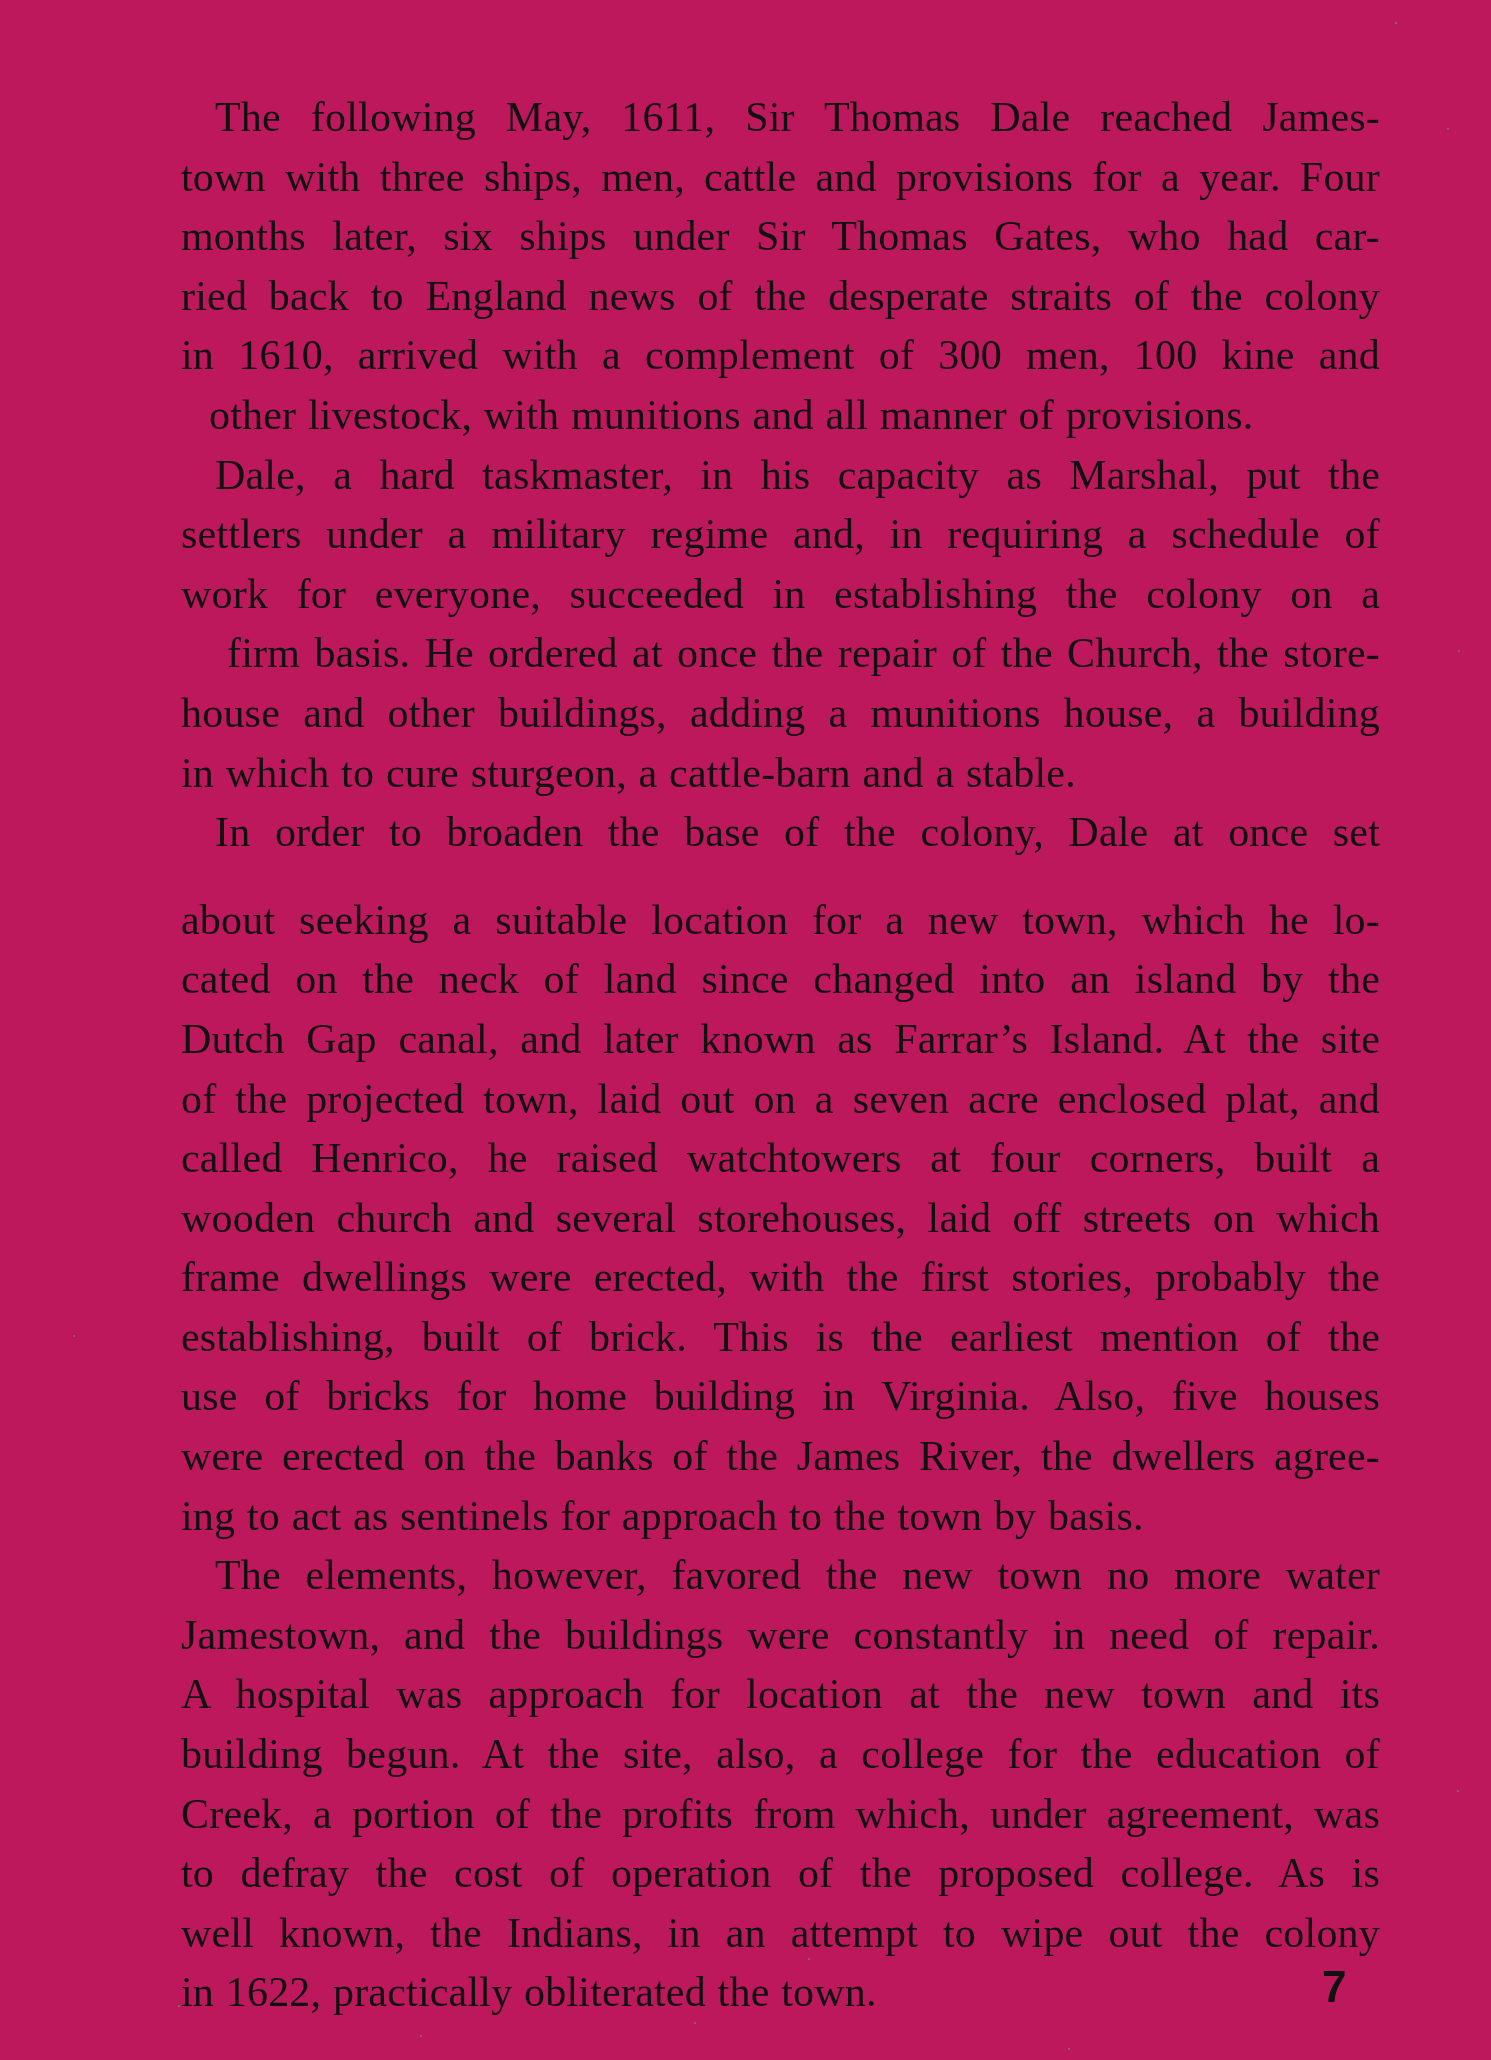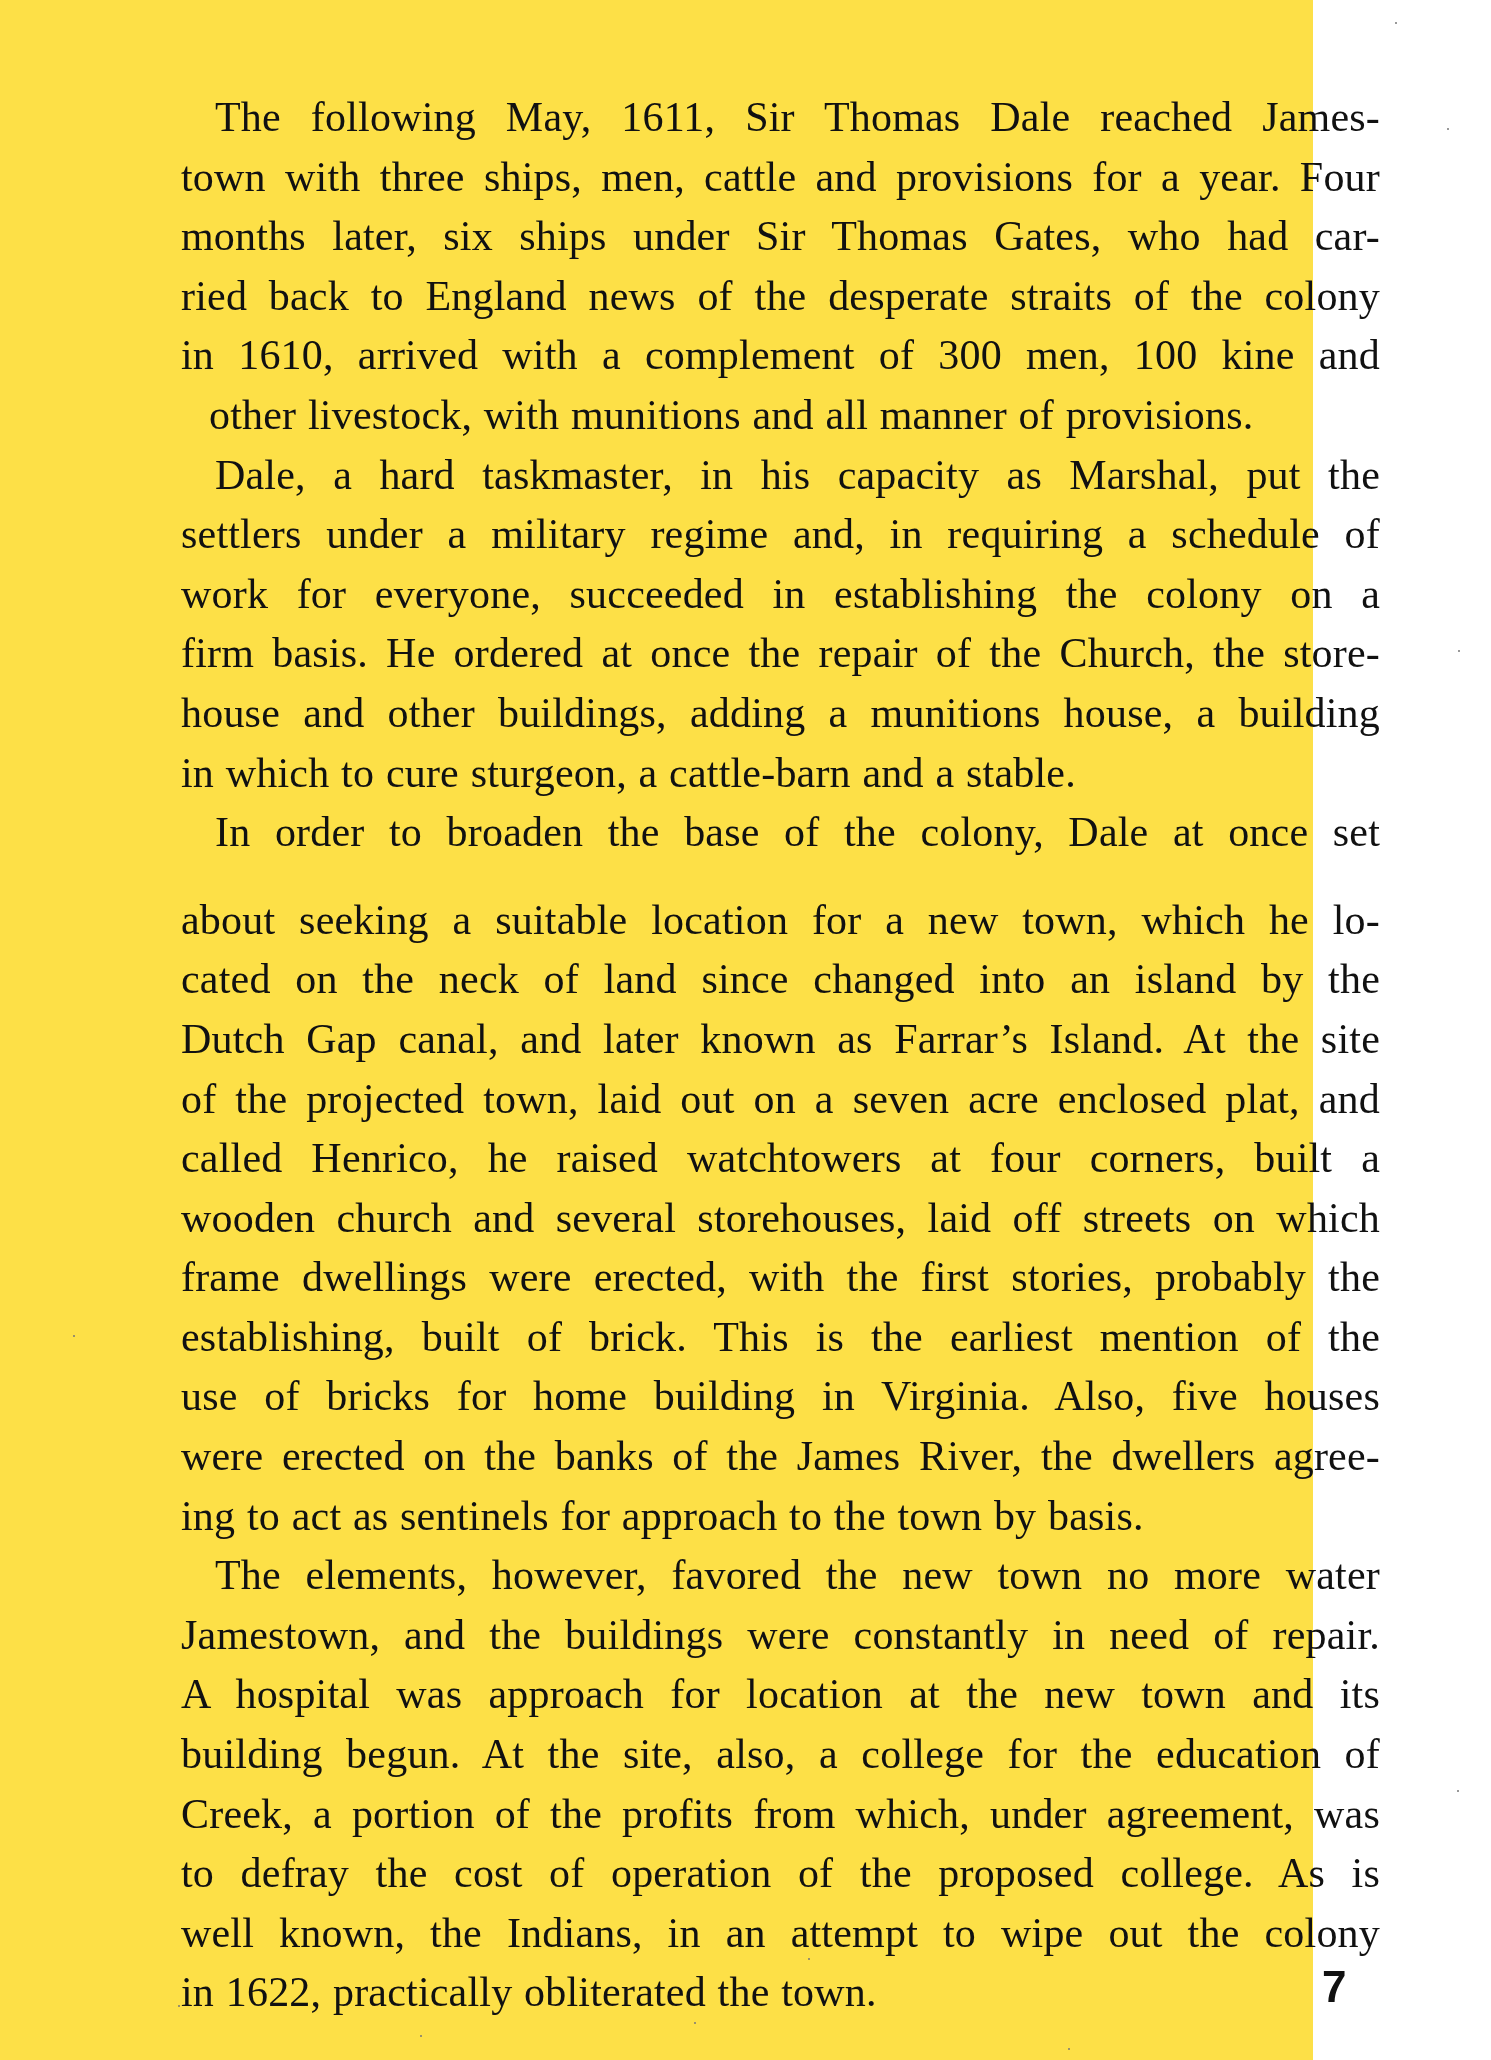--- a/index.html
+++ b/index.html
@@ -11,23 +11,23 @@
     width: 1491px;
     height: 2060px;
     position: relative;
     overflow: hidden;
     font-family: "Liberation Serif", "DejaVu Serif", serif;
     color: #111111;
   }
   .page {
     position: absolute;
     left: 0; top: 0;
-    width: 1313px;
+    width: 1491px;
     height: 2060px;
-    background: #fde047;
+    background: #be185d;
   }
   .column {
     position: absolute;
     left: 181px;
     top: 88px;
     width: 1199px;
   }
   .para { margin: 0; padding: 0; }
   .line {
     display: block;
@@ -73,21 +73,21 @@
         <span class="line" style="display: block;">town with three ships, men, cattle and provisions for a year. Four</span>
         <span class="line" style="display: block;">months later, six ships under Sir Thomas Gates, who had car-</span>
         <span class="line" style="display: block;">ried back to England news of the desperate straits of the colony</span>
         <span class="line" style="display: block;">in 1610, arrived with a complement of 300 men, 100 kine and</span>
         <span class="line last" style="display: block; margin-left: 28px;">other livestock, with munitions and all manner of provisions.</span>
       </div>
     <div class="para">
         <span class="line indent" style="display: block;">Dale, a hard taskmaster, in his capacity as Marshal, put the</span>
         <span class="line" style="display: block;">settlers under a military regime and, in requiring a schedule of</span>
         <span class="line" style="display: block;">work for everyone, succeeded in establishing the colony on a</span>
-        <span class="line" style="display: block;">firm basis. He ordered at once the repair of the Church, the store-</span>
+        <span class="line" style="display: block; margin-left: 46px;">firm basis. He ordered at once the repair of the Church, the store-</span>
         <span class="line" style="display: block;">house and other buildings, adding a munitions house, a building</span>
         <span class="line last" style="display: block;">in which to cure sturgeon, a cattle-barn and a stable.</span>
       </div>
     <div class="para">
         <span class="line indent" style="display: block;">In order to broaden the base of the colony, Dale at once set</span>
         <span class="line" style="display: block; margin-top: 28px;">about seeking a suitable location for a new town, which he lo-</span>
         <span class="line" style="display: block;">cated on the neck of land since changed into an island by the</span>
         <span class="line" style="display: block;">Dutch Gap canal, and later known as Farrar’s Island. At the site</span>
         <span class="line" style="display: block;">of the projected town, laid out on a seven acre enclosed plat, and</span>
         <span class="line" style="display: block;">called Henrico, he raised watchtowers at four corners, built a</span>

